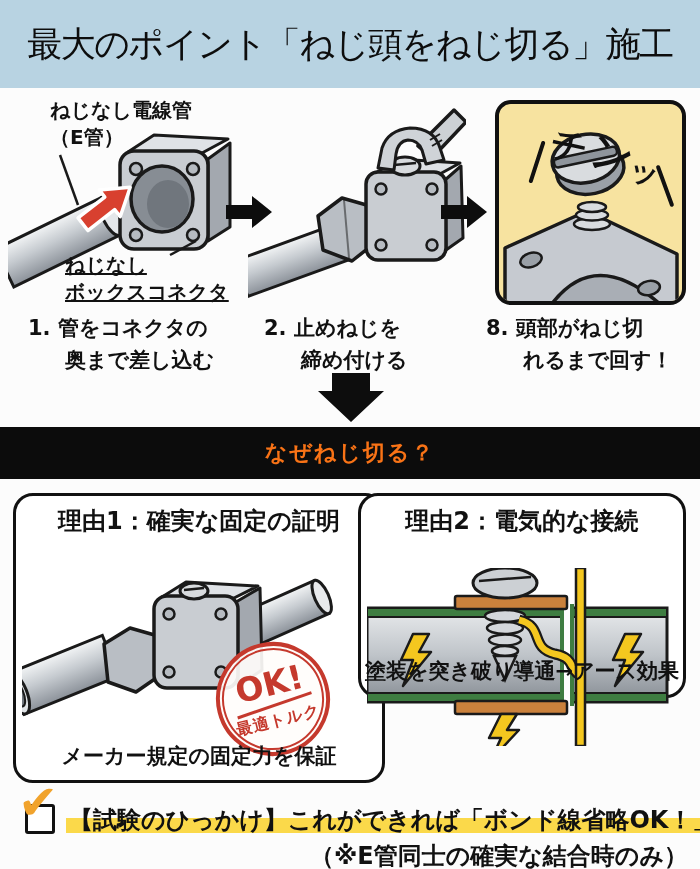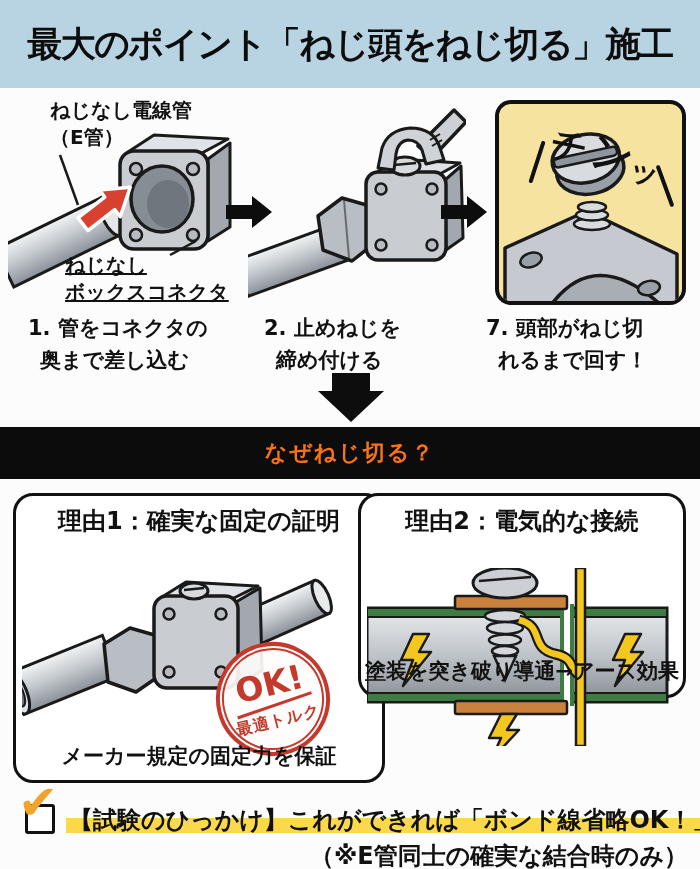--- a/index.html
+++ b/index.html
@@ -2,25 +2,25 @@
 <html><head>
 <meta charset="utf-8">
 <style>
   html,body{margin:0;padding:0;background:#e9e9e9;}
   #page{position:relative;width:700px;height:869px;background:#fcfcfc;overflow:hidden;
         font-family:"DejaVu Sans","Liberation Sans",sans-serif;color:#111;}
   .abs{position:absolute;}
   
   #header{left:0;top:0;width:700px;height:88px;background:#b8d3e2;
           display:flex;align-items:center;justify-content:center;}
-  #header .title{font-size:35px;font-weight:700;letter-spacing:-1.5px;white-space:nowrap;color:#0d0d0d;}
+  #header .title{font-size:35px;font-weight:400;letter-spacing:-1.5px;white-space:nowrap;color:#0d0d0d;}
   
   .lbl{font-size:20px;font-weight:700;line-height:1.35;color:#111;}
   .caption{font-size:21px;font-weight:700;line-height:1.5;color:#111;}
-  .caption .indent{margin-left:12px;}
+  .caption .indent{margin-left:37px;}
   
   #sfx-panel{left:495px;top:100px;width:191px;height:205px;background:#f7e3a0;
              border:4px solid #111;border-radius:16px;box-sizing:border-box;overflow:hidden;}
   .sfx-char{position:absolute;font-weight:800;color:#111;}
   .sfx-line{position:absolute;width:4px;height:44px;background:#111;border-radius:2px;}
   
   #section-bar{left:0;top:427px;width:700px;height:52px;background:#0c0c0c;
                display:flex;align-items:center;justify-content:center;}
   #section-bar .title{color:#f97316;font-size:22px;font-weight:800;letter-spacing:2px;}
   
@@ -164,21 +164,21 @@
         <rect x="56" y="44" width="64" height="9" rx="4" fill="#8f959c" stroke="#1a1a1a" stroke-width="2.5"></rect>
       </g>
     </svg>
     <span class="sfx-char" style="left:52px;top:18px;font-size:36px;transform:rotate(12deg);">チ</span>
     <span class="sfx-char" style="left:92px;top:22px;font-size:42px;transform:rotate(14deg);">ン</span>
     <span class="sfx-char" style="left:130px;top:48px;font-size:30px;transform:rotate(16deg);">ッ</span>
     <div class="sfx-line" style="left:36px;top:36px;transform:rotate(18deg);"></div>
     <div class="sfx-line" style="left:164px;top:60px;transform:rotate(-20deg);"></div>
   </div>
   <div class="caption abs" style="left:486px;top:313px;">
-    <div>7. 頭部がねじ切</div>
+    <div>8. 頭部がねじ切</div>
     <div class="indent">れるまで回す！</div>
   </div>
 
   <svg class="abs" style="left:317px;top:373px;" width="68" height="50" viewBox="0 0 68 50">
     <polygon points="15,0 53,0 53,18 67,18 34,49 1,18 15,18" fill="#0d0d0d"></polygon>
   </svg>
 
   <div id="section-bar" class="abs">
     <div class="title">なぜねじ切る？</div>
   </div>

